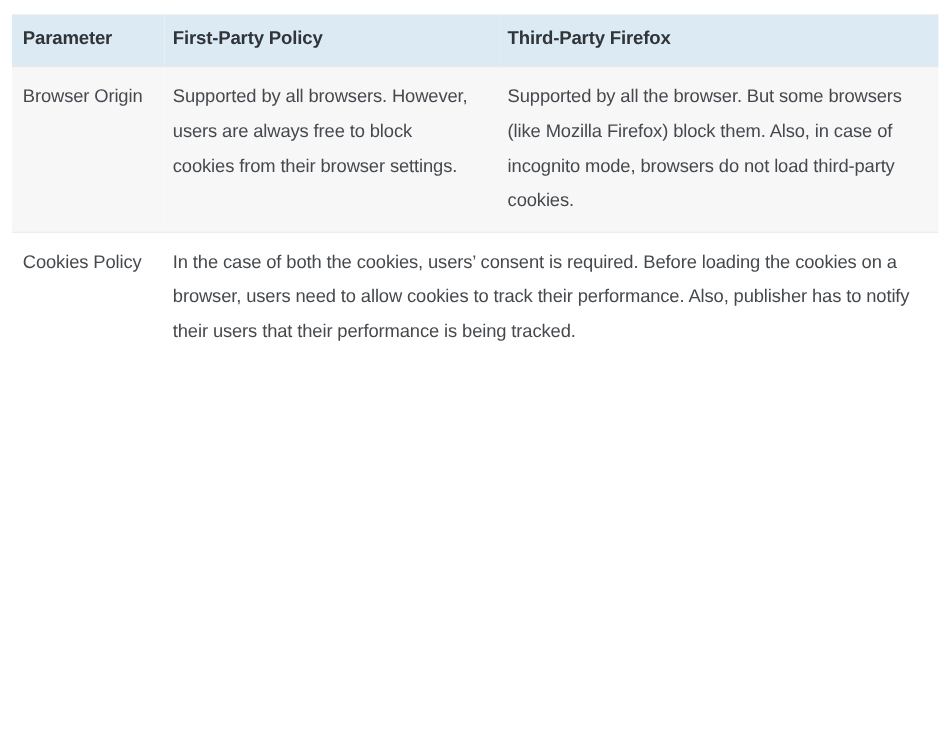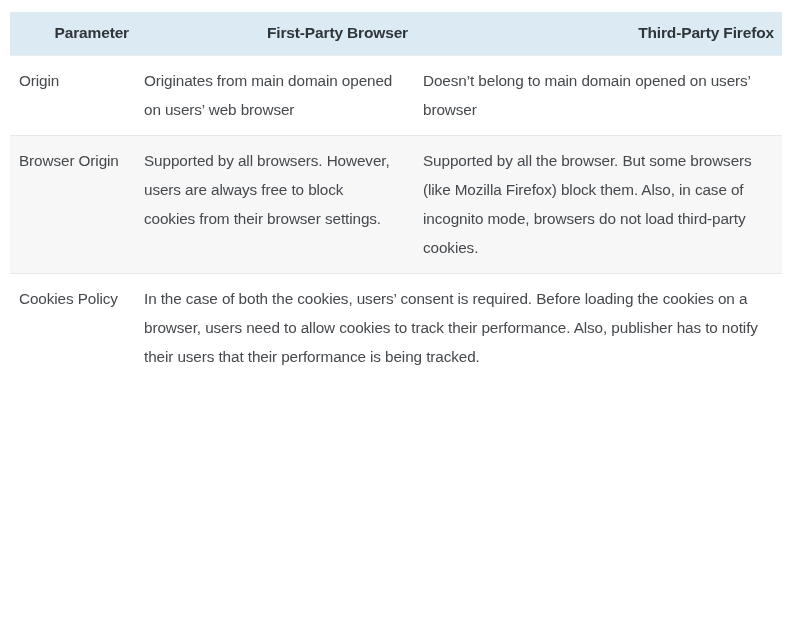--- a/index.html
+++ b/index.html
@@ -29,21 +29,21 @@
     table-layout: fixed;
   }
 
   
   col.c1 { width: 127px; }
   col.c2 { width: 279px; }
   col.c3 { width: 366px; }
 
   thead th {
     background: #dceaf3;
-    text-align: right;
+    text-align: left;
     font-size: 15.5px;
     font-weight: bold;
     color: #2f3539;
     padding: 12px 8px 12px 9px;
     letter-spacing: -0.15px;
     line-height: 1.2;
     vertical-align: middle;
     border: 0;
   }
   thead th.h1 { padding-left: 9px; }
@@ -75,31 +75,26 @@
 <div class="table-wrap">
   <table class="cmp">
     <colgroup>
       <col class="c1">
       <col class="c2">
       <col class="c3">
     </colgroup>
     <thead>
       <tr>
         <th class="h1">Parameter</th>
-        <th class="h2">First-Party Browser</th>
+        <th class="h2">First-Party Policy</th>
         <th class="h3">Third-Party Firefox</th>
       </tr>
     </thead>
     <tbody>
 
-      <tr class="norm first">
-        <td class="k">Origin</td>
-        <td class="v">Originates from main domain opened on users’ web browser</td>
-        <td class="v">Doesn’t belong to main domain opened on users’ browser</td>
-      </tr>
 
 
 
       <tr class="alt">
         <td class="k">Browser Origin</td>
         <td class="v">Supported by all browsers. However, users are always free to block cookies from their browser settings.</td>
         <td class="v">Supported by all the browser. But some browsers (like Mozilla Firefox) block them. Also, in case of incognito mode, browsers do not load third-party cookies.</td>
       </tr>
 
       <tr class="norm">

